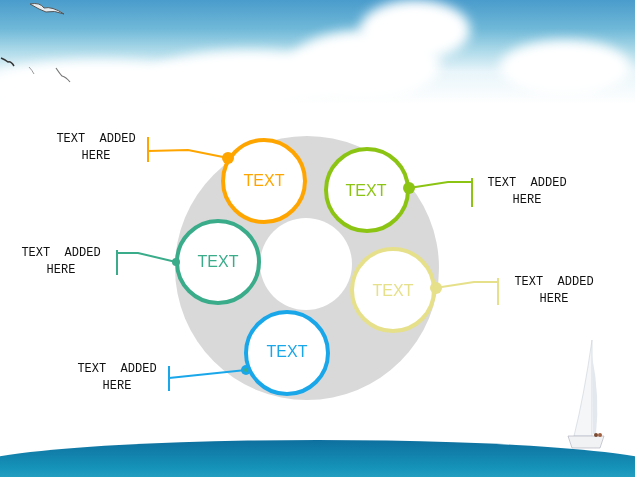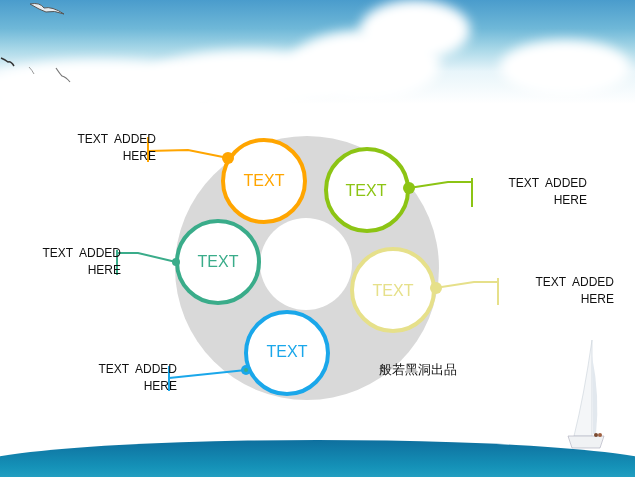--- a/index.html
+++ b/index.html
@@ -4,21 +4,21 @@
 <style>
   html, body { margin: 0; padding: 0; }
   body { width: 635px; height: 477px; overflow: hidden; position: relative; background: #ffffff; font-family: "Liberation Sans", "DejaVu Sans", sans-serif; }
   .sky { position: absolute; left: 0; top: 0; width: 635px; height: 130px;
     background: linear-gradient(180deg, #4a9ccc 0%, #6fb8d8 22%, #a9d8e8 38%, #e8f5fa 55%, #ffffff 80%); }
   .cloud { position: absolute; border-radius: 50%; background: #ffffff; filter: blur(6px); }
   .sea { position: absolute; left: -40px; top: 440px; width: 715px; height: 90px; border-radius: 50% 50% 0 0 / 30px 30px 0 0;
     background: linear-gradient(180deg, #0e6f9e 0%, #1592b8 30%, #37b3cf 60%, #6fd0df 100%); }
   .bird { position: absolute; }
   svg.diagram { position: absolute; left: 0; top: 0; }
-  .label { position: absolute; width: 120px; text-align: right; font-size: 12px; line-height: 17px; color: #111; }
+  .label { position: absolute; width: 120px; text-align: center; font-size: 12px; line-height: 17px; color: #111; font-family: Liberation Mono, monospace; }
   .ctext { position: absolute; width: 84px; text-align: center; font-size: 16px; }
   .footer { position: absolute; left: 379px; top: 362px; font-size: 13px; line-height: 16px; color: #111; font-family: "DejaVu Sans", sans-serif; }
   .boat { position: absolute; left: 566px; top: 336px; width: 40px; height: 120px; }
 </style>
 </head>
 <body>
 
 <div class="sky"></div>
 <div class="cloud" style="left:290px;top:30px;width:150px;height:70px;"></div>
 <div class="cloud" style="left:360px;top:0px;width:110px;height:60px;"></div>
@@ -112,14 +112,13 @@
 <div class="label" style="left:494px;top:274px;">
   <div style="white-space:pre;">TEXT  ADDED</div>
   <div>HERE</div>
 </div>
 <div class="label" style="left:57px;top:361px;">
   <div style="white-space:pre;">TEXT  ADDED</div>
   <div>HERE</div>
 </div>
 
 <div class="footer">
-  <div>般若黑洞出品</div>
 </div>
 
 </body></html>

